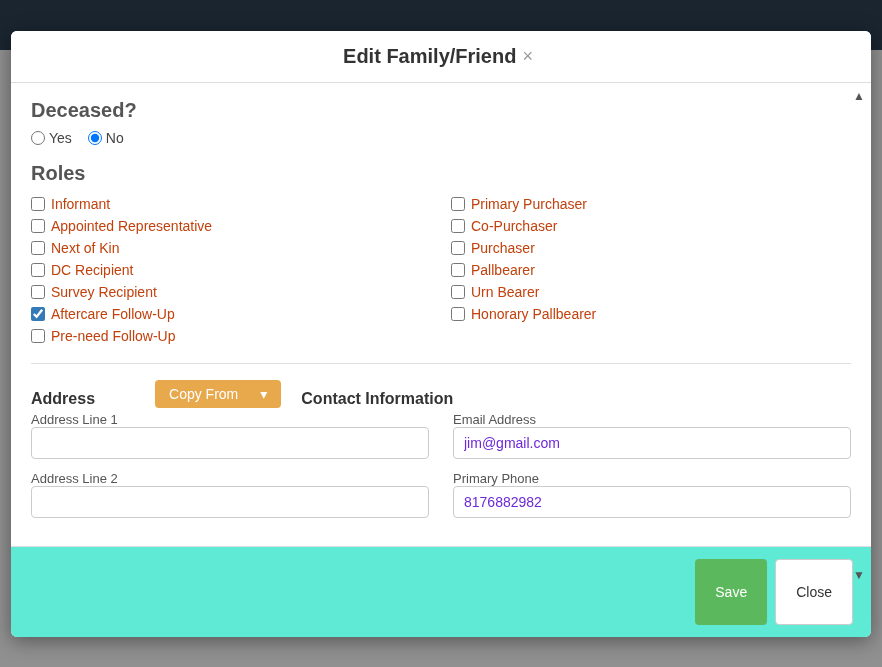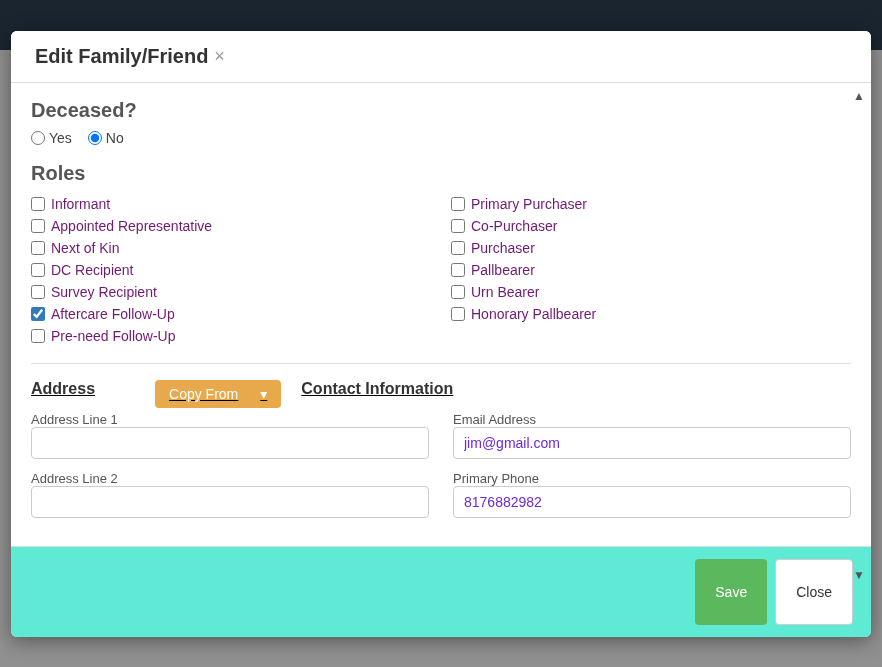--- a/index.html
+++ b/index.html
@@ -53,21 +53,21 @@
       position: relative;
     }
 
     .modal-header {
       background: #fff;
       border-bottom: 1px solid #ddd;
       padding: 14px 24px;
       border-radius: 6px 6px 0 0;
       display: flex;
       align-items: center;
-      justify-content: flex-start;
+      justify-content: center;
     }
 
     .modal-title {
       font-size: 20px;
       font-weight: bold;
       color: #333;
     }
 
     .modal-close {
       background: none;
@@ -166,38 +166,37 @@
     }
 
     .role-item input[type="checkbox"] {
       width: 14px;
       height: 14px;
       cursor: pointer;
       flex-shrink: 0;
     }
 
     .role-label {
-      color: #701a75;
+      color: #c2410c;
       font-size: 14px;
       cursor: pointer;
     }
 
     
     .divider {
       border: none;
       border-top: 1px solid #e0e0e0;
       margin: 16px 0;
     }
 
     
     .two-col-header {
       display: flex;
-      align-items: flex-start;
+      align-items: flex-end;
       margin-bottom: 4px;
-      text-decoration: underline;
     }
 
     .section-title {
       font-size: 16px;
       font-weight: bold;
       color: #333;
     }
 
     .copy-from-btn {
       background: #e8a84c;

